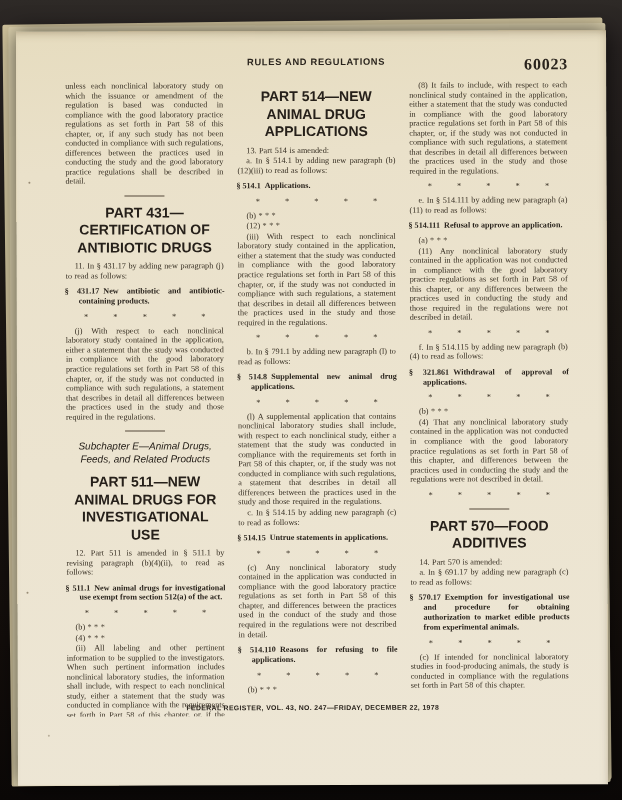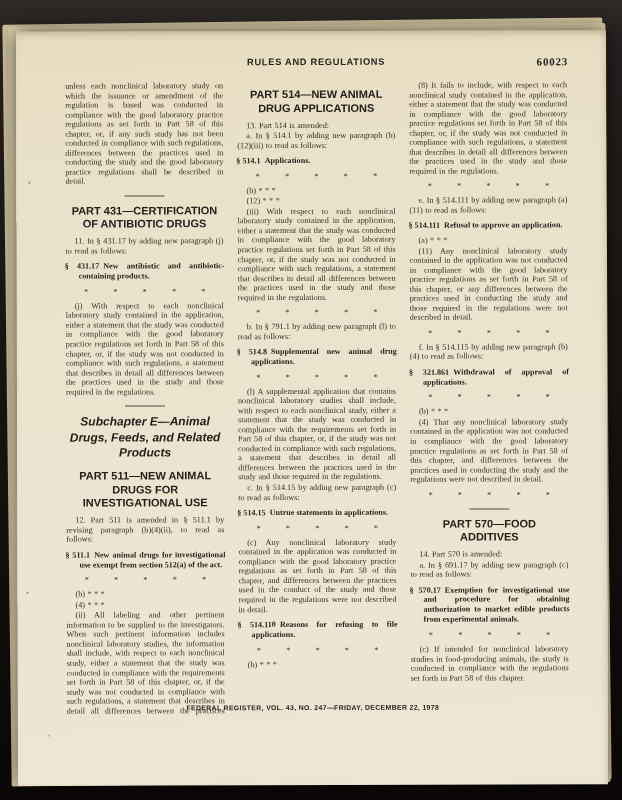--- a/index.html
+++ b/index.html
@@ -22,34 +22,34 @@
   .speck{position:absolute;width:2px;height:2px;border-radius:50%;background:#6b5c45;opacity:.65;}
 
   .page-header{position:relative;height:14px;margin-bottom:9px;}
   .header-title{
     display:block;text-align:center;
     font-family:"Liberation Sans",sans-serif;font-weight:bold;font-size:9.3px;
     letter-spacing:.7px;color:#2a241d;
   }
   .page-number{
     position:absolute;right:0;top:-1px;
-    font-family:"Liberation Serif",serif;font-weight:bold;font-size:11px;letter-spacing:.8px;color:#2a241d;
+    font-family:"Liberation Serif",serif;font-weight:bold;font-size:16px;letter-spacing:.8px;color:#2a241d;
   }
 
   .columns{display:flex;gap:12px;height:636px;overflow:hidden;}
   .col{width:160px;flex:0 0 160px;overflow:hidden;}
 
   .para{font-size:8.2px;line-height:1.16;text-align:justify;margin:1px;word-spacing:.4px;}
   .para.ind{text-indent:9px;}
   .part-heading{
-    font-family:"Liberation Sans",sans-serif;font-weight:bold;font-size:11px;line-height:1.25;
+    font-family:"Liberation Sans",sans-serif;font-weight:bold;font-size:14px;line-height:1.25;
     text-align:center;margin:8px 3px 5px;color:#26201a;
   }
   .subchapter-heading{
-    font-family:"Liberation Sans",sans-serif;font-weight:bold;font-style:italic;font-size:12px;line-height:1.3;
+    font-family:"Liberation Sans",sans-serif;font-weight:normal;font-style:italic;font-size:10px;line-height:1.3;
     text-align:center;margin:8px 2px 1px;color:#26201a;
   }
   .section-heading{
     font-weight:bold;font-size:8.1px;line-height:1.22;text-align:justify;
     margin:6px 0 5px;padding-left:14px;text-indent:-14px;color:#2a241d;
   }
   .stars{display:flex;justify-content:space-between;width:76%;margin:5px auto 5px;font-size:8.5px;color:#342c20;}
   .rule{width:40px;border-top:1px solid #55483a;height:0;margin:9px auto 7px;}
 
   .page-footer{

